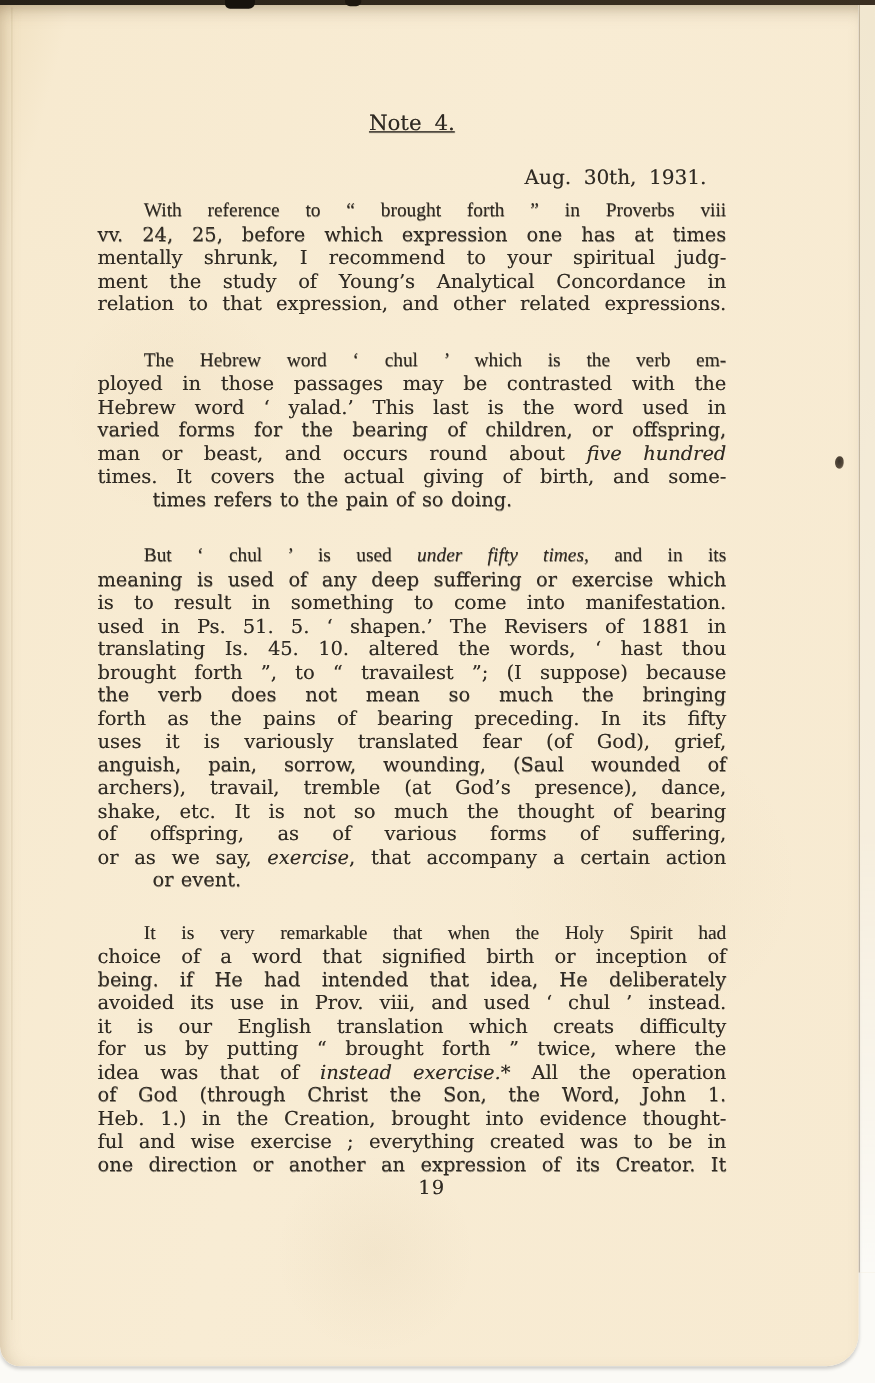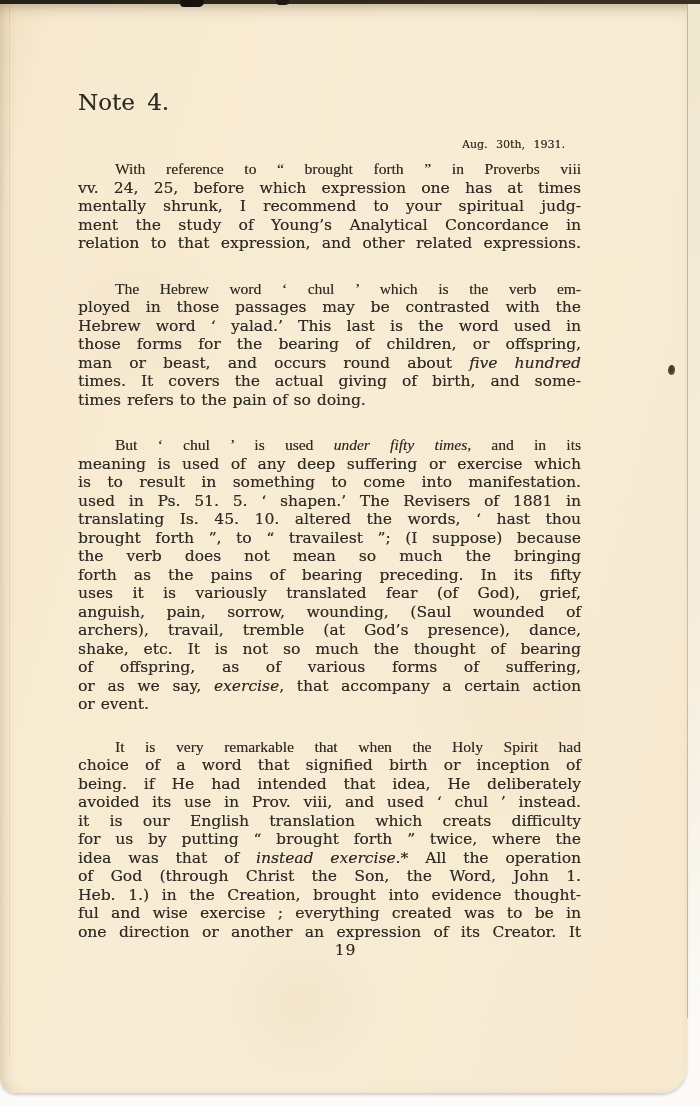--- a/index.html
+++ b/index.html
@@ -61,43 +61,45 @@
 
   
   .content {
     position: absolute; left: 78px; top: 0; width: 503px;
     display: flow-root;
     color: var(--ink, #2f2a23);
     text-shadow: 0.2px 0.2px 0.5px rgba(47,42,35,0.55);
   }
   .heading {
     margin: 89px 0 0 0;
-    font-size: 23px;
+    text-align: center;
+    font-size: 17px;
     word-spacing: 5px;
+    text-decoration: underline;
   }
   .date {
     margin: 23px 16px 0 0;
     text-align: right;
-    font-size: 11px;
+    font-size: 16px;
     word-spacing: 5px;
   }
   .para { margin-top: 27px; }
   .para.first { margin-top: 9px; }
   .para.p4 { margin-top: 24px; }
   .line {
     font-size: 15.5px;
     line-height: 18.5px;
     height: 18.5px;
     text-align: justify;
     text-align-last: justify;
     word-spacing: 1px;
     white-space: normal;
   }
   .line.indent { text-indent: 37px; font-family: Liberation Serif, serif; }
-  .line.no-just { text-align-last: left; }
+  .line.no-just { text-align-last: left; margin-left: 44px; }
   .line em { font-style: italic; }
 
   .pagenum {
     text-align: center;
     font-size: 15.5px;
     letter-spacing: 1px;
     transform: translateX(16px);
   }
 </style>
 </head>
@@ -119,21 +121,21 @@
         <div class="line indent"><span>With reference to “ brought forth ” in Proverbs viii</span></div>
         <div class="line"><span>vv. 24, 25, before which expression one has at times</span></div>
         <div class="line"><span>mentally shrunk, I recommend to your spiritual judg-</span></div>
         <div class="line"><span>ment the study of Young’s Analytical Concordance in</span></div>
         <div class="line"><span>relation to that expression, and other related expressions.</span></div>
       </div>
       <div class="para">
         <div class="line indent"><span>The Hebrew word ‘ chul ’ which is the verb em-</span></div>
         <div class="line"><span>ployed in those passages may be contrasted with the</span></div>
         <div class="line"><span>Hebrew word ‘ yalad.’ This last is the word used in</span></div>
-        <div class="line"><span>those forms for the bearing of children, or offspring,</span></div>
+        <div class="line"><span>varied forms for the bearing of children, or offspring,</span></div>
         <div class="line"><span>man or beast, and occurs round about </span><em>five hundred</em></div>
         <div class="line"><span>times. It covers the actual giving of birth, and some-</span></div>
         <div class="line no-just"><span>times refers to the pain of so doing.</span></div>
       </div>
       <div class="para">
         <div class="line indent"><span>But ‘ chul ’ is used </span><em>under fifty times,</em><span> and in its</span></div>
         <div class="line"><span>meaning is used of any deep suffering or exercise which</span></div>
         <div class="line"><span>is to result in something to come into manifestation.</span></div>
         <div class="line"><span>used in Ps. 51. 5. ‘ shapen.’ The Revisers of 1881 in</span></div>
         <div class="line"><span>translating Is. 45. 10. altered the words, ‘ hast thou</span></div>

